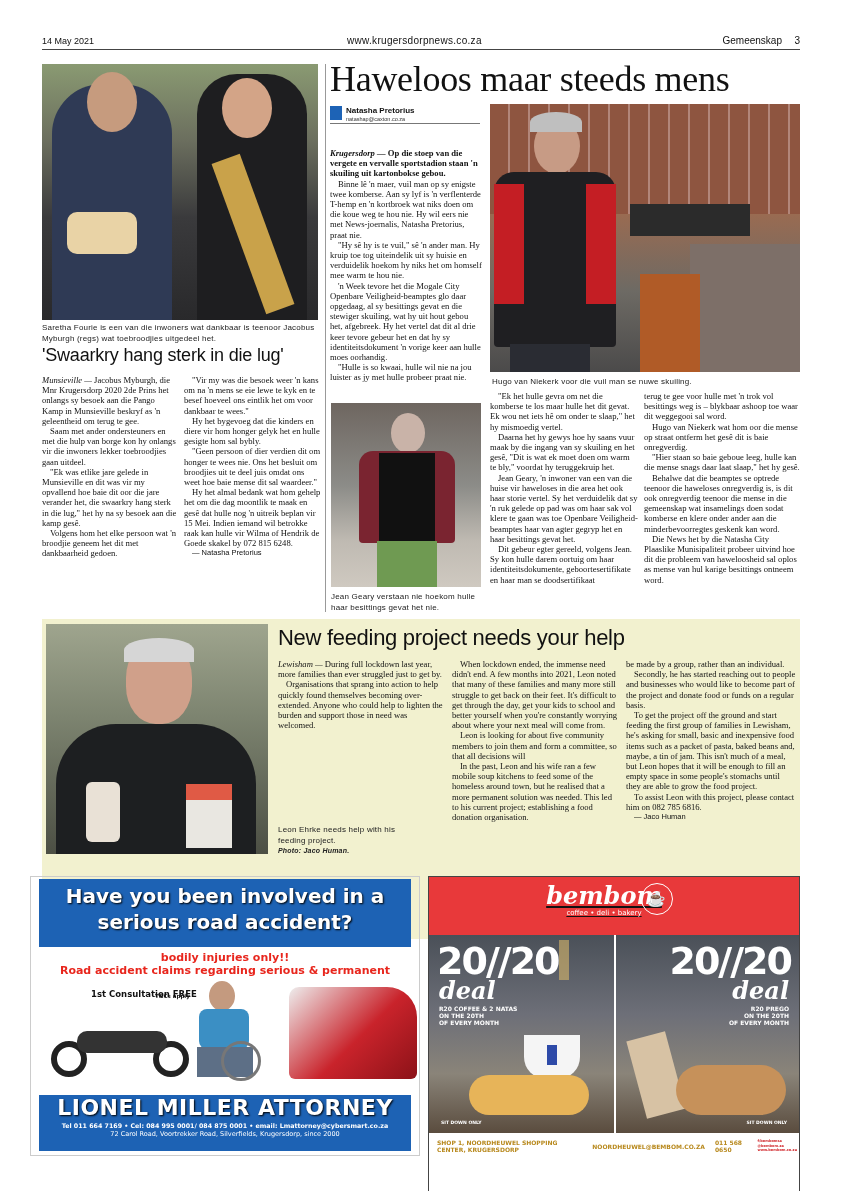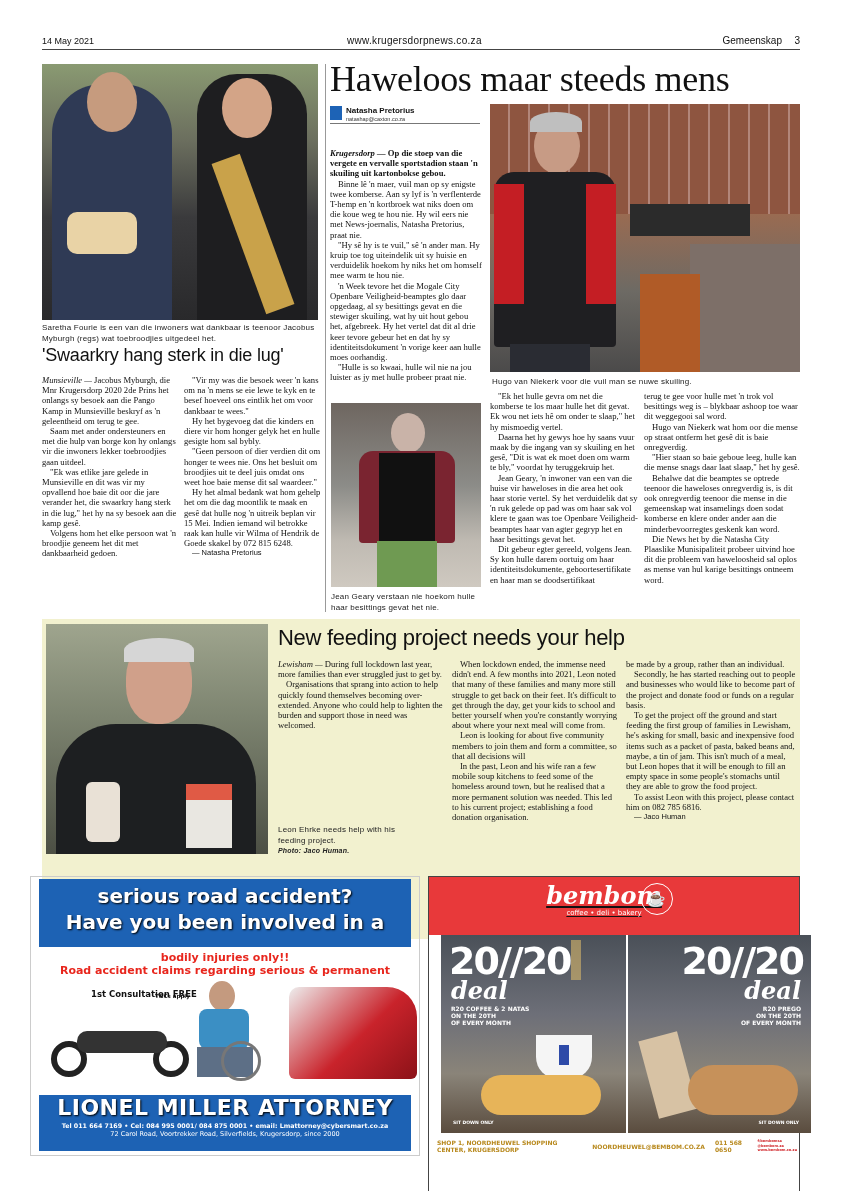--- a/index.html
+++ b/index.html
@@ -22,21 +22,21 @@
   .bymail { font-family: "Liberation Sans", sans-serif; font-size: 5.5px; color: #333; }
   .vrule { background: #999; width: 1px; }
   .credit { font-family: "Liberation Sans", sans-serif; font-size: 7.5px; }
   .feed { background: #f2f1cf; }
   .ad1 { border: 1px solid #ccc; }
   .ad1 .top { background: #1d62b4; color: #fff; font-family: "DejaVu Sans", sans-serif; font-weight: bold; font-size: 20px; text-align: center; line-height: 26px; text-shadow: 1px 1px 2px #000; padding-top: 4px; }
   .ad1 .red { color: #e8261d; font-family: "DejaVu Sans", sans-serif; font-weight: bold; font-size: 11px; text-align: center; line-height: 13px; }
   .ad1 .bot { background: #1d62b4; color: #fff; font-family: "DejaVu Sans", sans-serif; text-align: center; }
   .ad2 { border: 1px solid #444; background: #fff; }
   .ad2 .top { background: #e8393a; color: #fff; text-align: center; }
-  .deal { background: linear-gradient(180deg,#4a5058 0%,#6d6f78 40%,#8a8479 70%,#5a4c3e 100%); color: #fff; overflow: hidden; margin-left: 12px; }
+  .deal { background: linear-gradient(180deg,#4a5058 0%,#6d6f78 40%,#8a8479 70%,#5a4c3e 100%); color: #fff; overflow: hidden; }
   .deal .big { font-family: "DejaVu Sans", sans-serif; font-weight: bold; font-size: 38px; letter-spacing: -2px; line-height: 40px; }
   .deal .script { font-family: "DejaVu Serif", serif; font-style: italic; font-weight: bold; font-size: 24px; line-height: 24px; }
   .deal .small { font-family: "DejaVu Sans", sans-serif; font-weight: bold; font-size: 6px; line-height: 7px; }
   .ad2 .foot { font-family: "DejaVu Sans", sans-serif; font-size: 7px; color: #b8891d; font-weight: bold; }
 </style>
 </head>
 <body>
 
 <div class="abs hdr">
   <span class="date">14 May 2021</span>
@@ -151,22 +151,22 @@
     <p class="first">be made by a group, rather than an individual.</p>
     <p>Secondly, he has started reaching out to people and businesses who would like to become part of the project and donate food or funds on a regular basis.</p>
     <p>To get the project off the ground and start feeding the first group of families in Lewisham, he's asking for small, basic and inexpensive food items such as a packet of pasta, baked beans and, maybe, a tin of jam. This isn't much of a meal, but Leon hopes that it will be enough to fill an empty space in some people's stomachs until they are able to grow the food project.</p>
     <p>To assist Leon with this project, please contact him on 082 785 6816.</p>
     <p class="credit">— Jaco Human</p>
   </div>
 </div>
 
 <div class="abs ad1" style="left:30px;top:876px;width:390px;height:280px;">
   <div class="top" style="height:68px;margin:2px 8px 0 8px;">
+    <div>Have you been involved in a</div>
     <div>serious road accident?</div>
-    <div>Have you been involved in a</div>
   </div>
   <div class="red" style="margin-top:4px;">
     <div>bodily injuries only!!</div>
     <div>Road accident claims regarding serious &amp; permanent</div>
   </div>
   <div class="abs" style="left:60px;top:104px;font-family:'DejaVu Sans',sans-serif;font-weight:bold;font-size:8.5px;margin-top:8px;">1st Consultation FREE</div>
   <div class="abs" style="left:124px;top:116px;font-family:'DejaVu Sans',sans-serif;font-weight:bold;font-size:5.5px;">T&amp;Cs apply</div>
   <div class="abs" style="left:16px;top:140px;width:150px;height:58px;">
     <div class="abs" style="left:4px;top:24px;width:36px;height:36px;border:6px solid #222;border-radius:50%;"></div>
     <div class="abs" style="left:106px;top:24px;width:36px;height:36px;border:6px solid #222;border-radius:50%;"></div>

